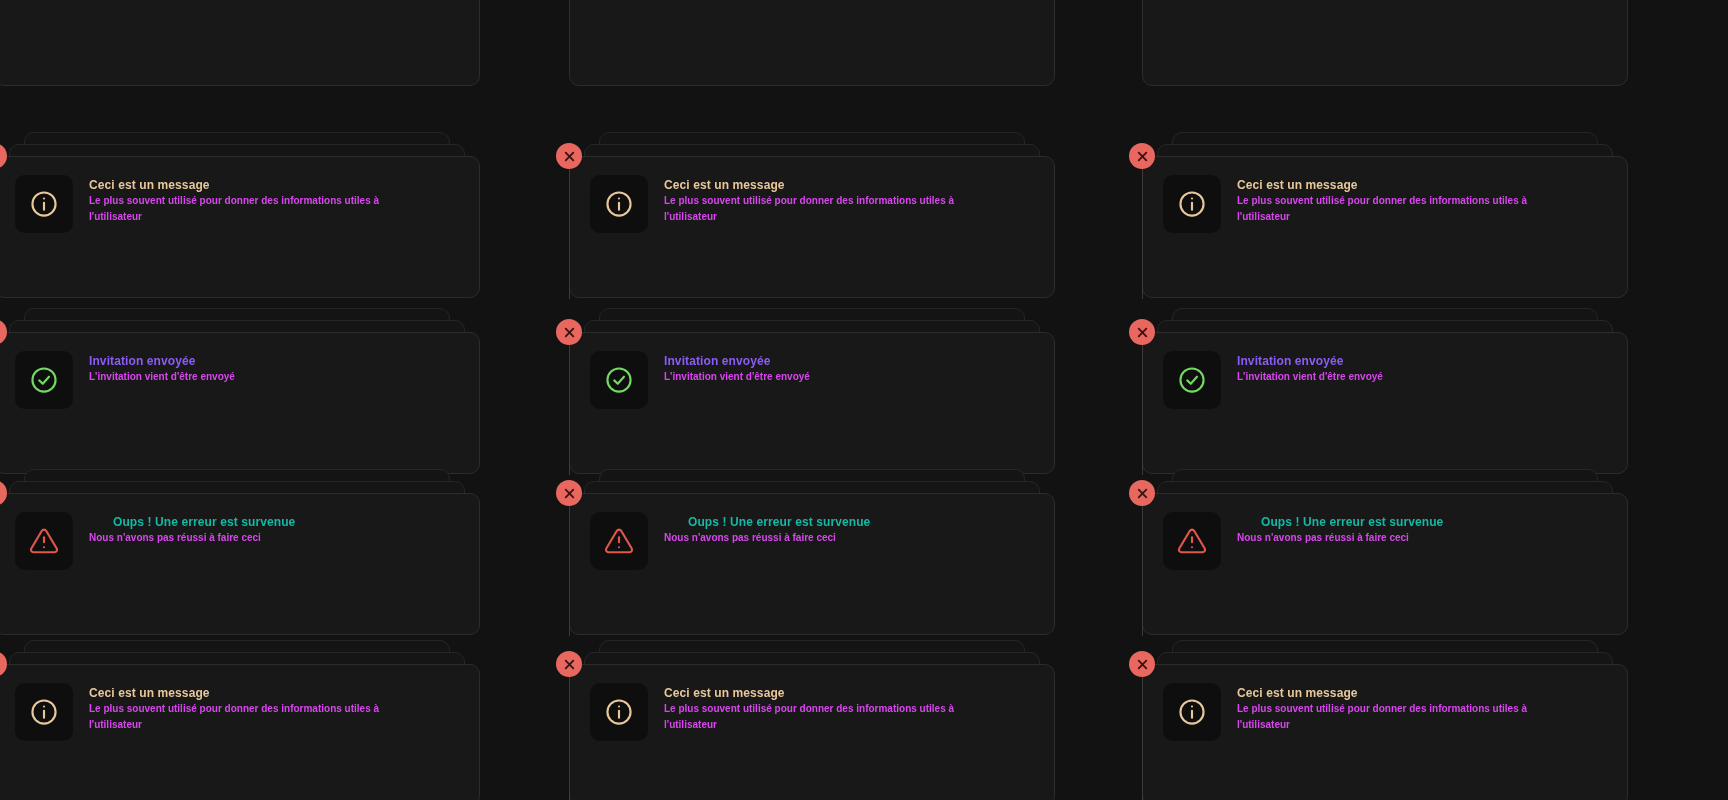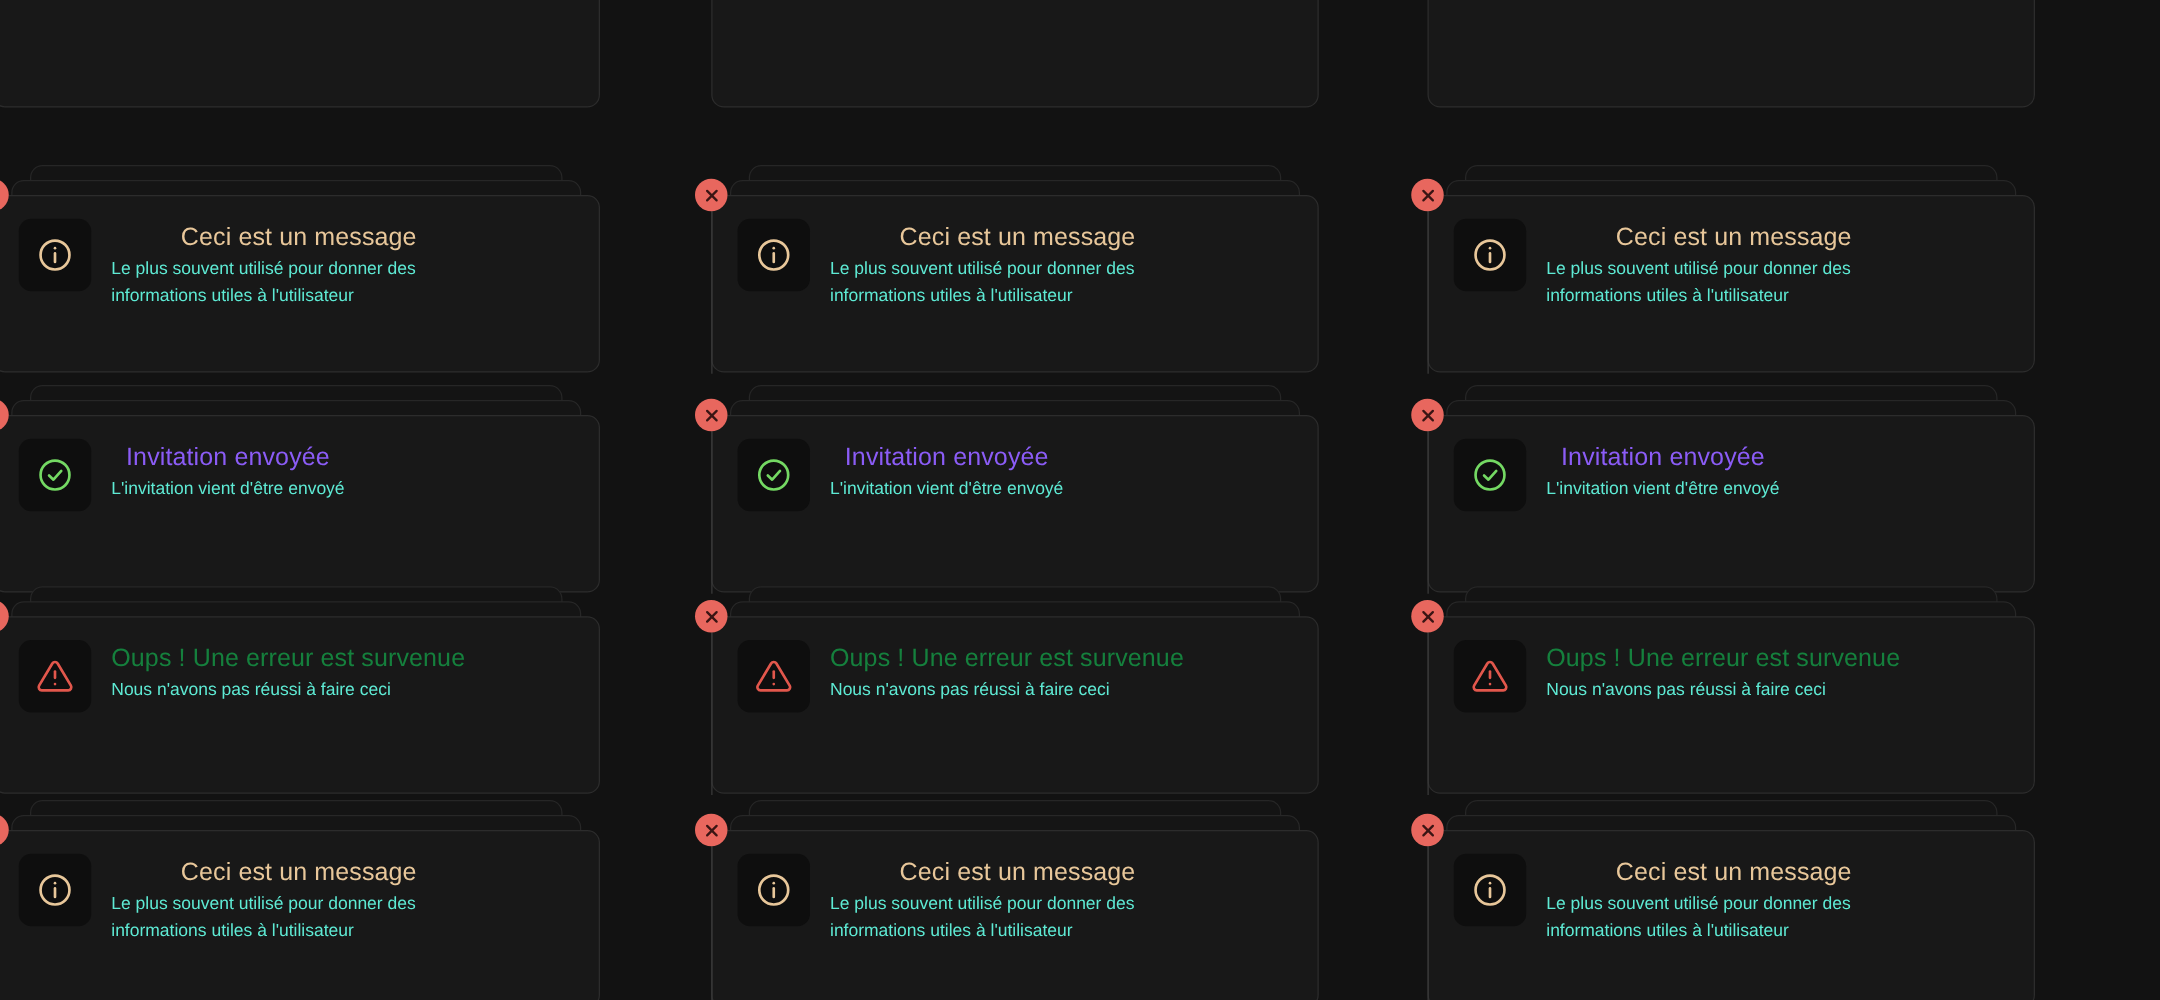--- a/index.html
+++ b/index.html
@@ -94,38 +94,37 @@
 
   .icon-tile svg { display: block; }
 
   
   .text {
     padding-top: 2px;
     min-width: 0;
   }
 
   .t-title {
-    font-size: 20px;
-    font-weight: 400;
+    font-size: 12px;
+    font-weight: 700;
     line-height: 1.35;
     letter-spacing: 0.1px;
     white-space: nowrap;
-    text-align: center;
   }
 
   .t-desc {
-    font-size: 14px;
-    font-weight: 400;
+    font-size: 10px;
+    font-weight: 700;
     line-height: 1.55;
-    color: #5eead4;
+    color: #d946ef;
     max-width: 300px;
   }
 
   
-  .v-error   .t-title { color: #15803d; }
+  .v-error   .t-title { color: #14b8a6; margin-left: 24px; }
   .v-info    .t-title { color: #e8c79a; }
   .v-success .t-title { color: #8b5cf6; }
 
   
   .close-btn {
     position: absolute;
     left: -13px;
     top: 11px;
     width: 26px;
     height: 26px;

